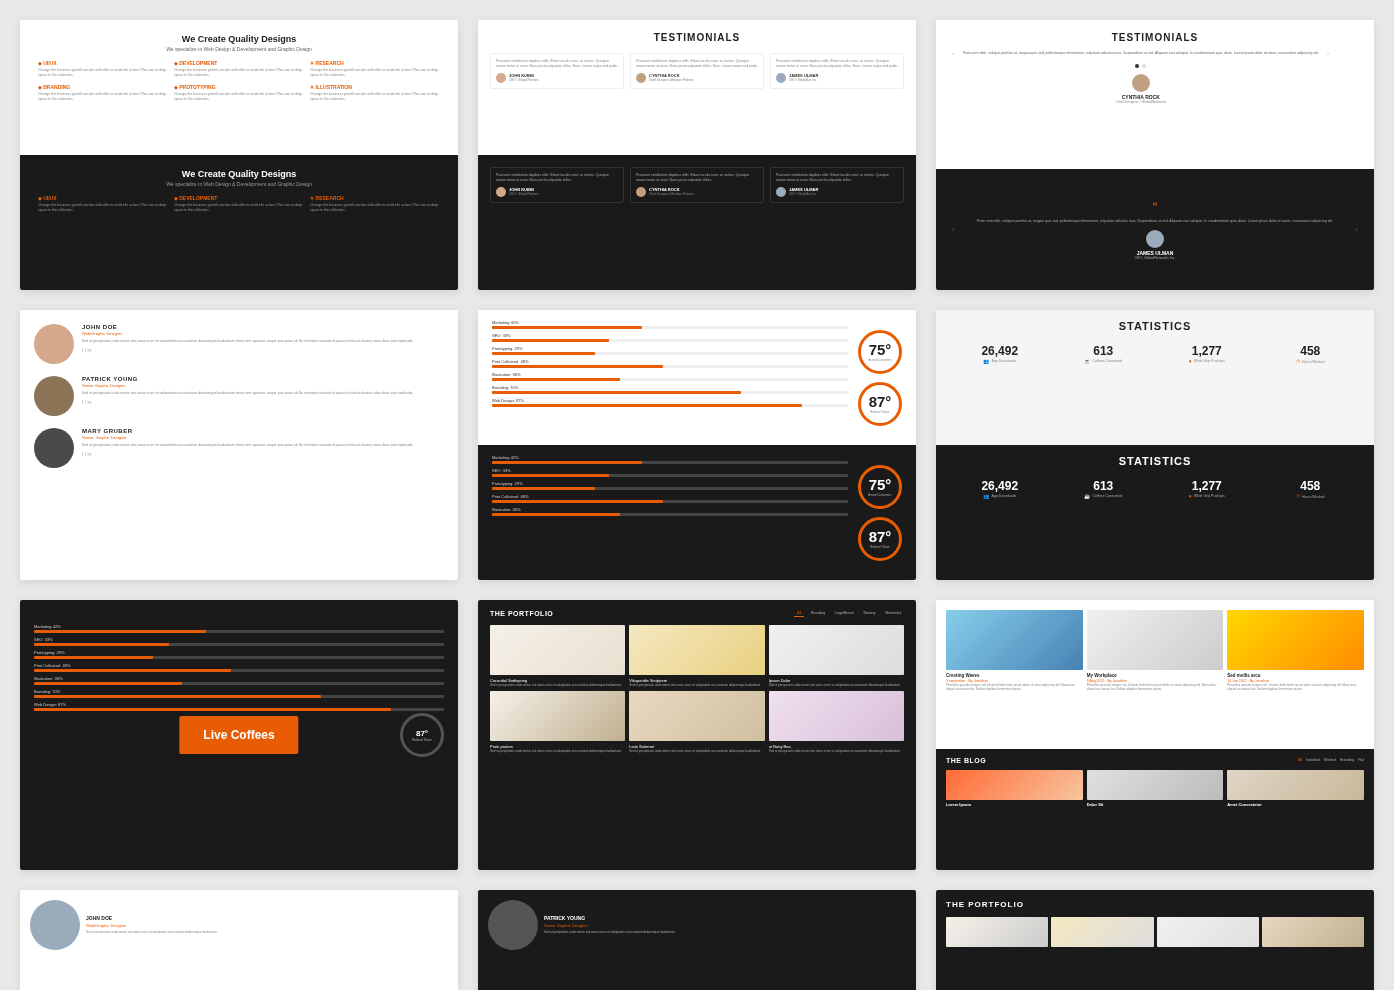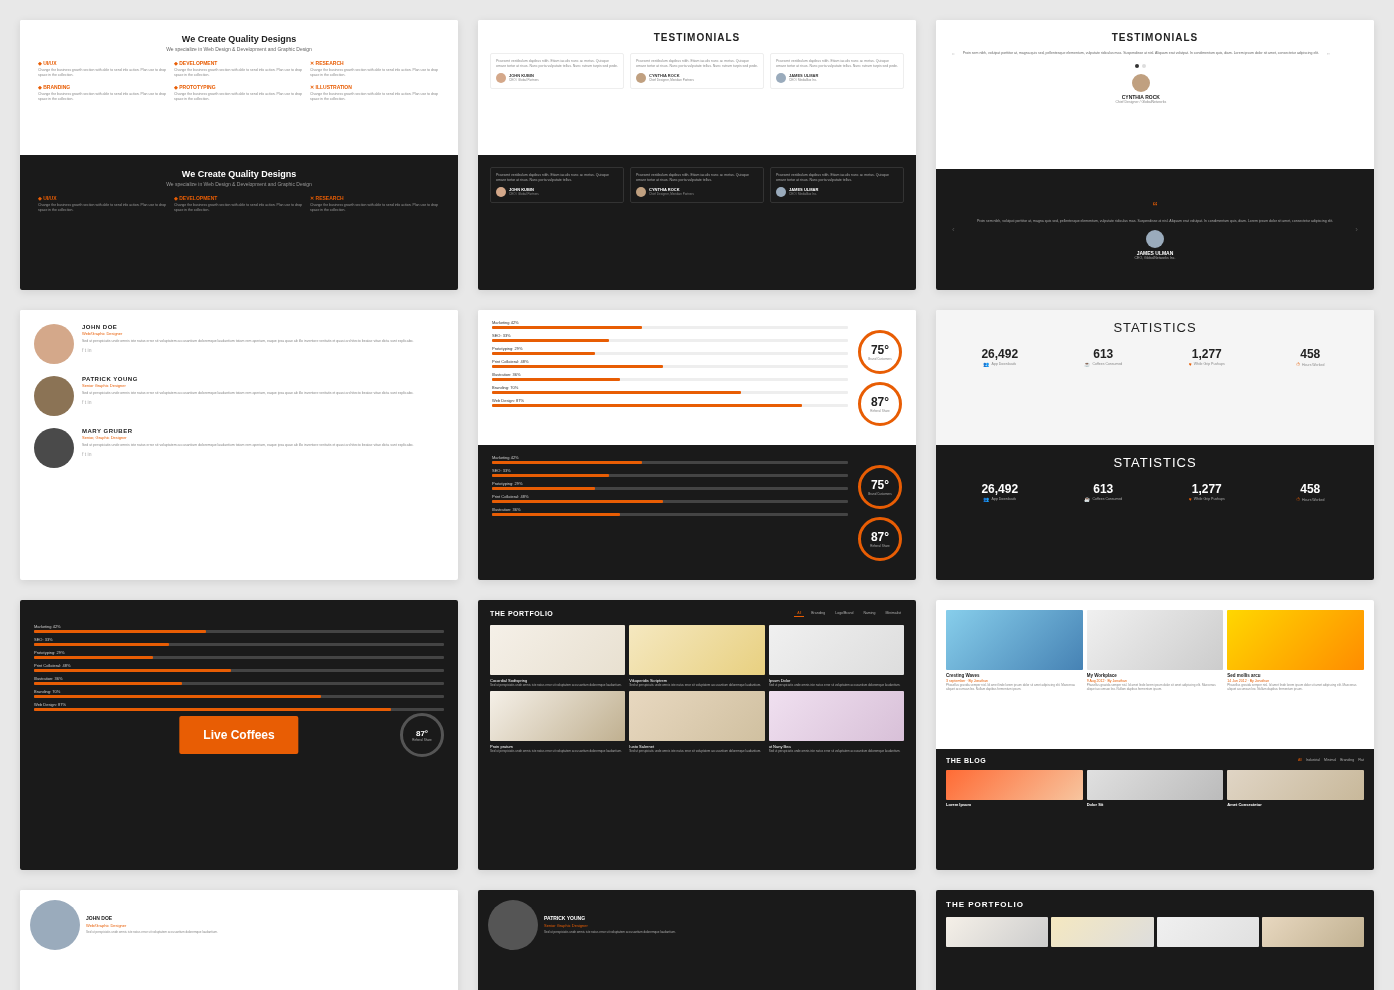--- a/index.html
+++ b/index.html
@@ -285,21 +285,21 @@
       border: 3px solid #e85d04;
       display: flex;
       flex-direction: column;
       align-items: center;
       justify-content: center;
     }
     .stat-circle-dark {
       border-color: #e85d04;
     }
     .stat-number {
-      font-size: 12px;
+      font-size: 15px;
       font-weight: bold;
       color: #222;
     }
     .stat-number-dark { color: #fff; }
     .stat-label {
       font-size: 3px;
       color: #888;
       text-align: center;
     }
     .stat-label-dark { color: #aaa; }
@@ -310,22 +310,22 @@
       padding: 10px 14px;
       height: 50%;
     }
     .card6-bottom {
       background: #1a1a1a;
       padding: 10px 14px;
       height: 50%;
     }
     .stats-title {
       text-align: center;
-      font-size: 13px;
-      font-weight: normal;
+      font-size: 11px;
+      font-weight: bold;
       letter-spacing: 1px;
       color: #222;
       margin-bottom: 12px;
     }
     .stats-title-dark { color: #fff; }
     .stats-grid {
       display: grid;
       grid-template-columns: repeat(4, 1fr);
       gap: 4px;
     }

